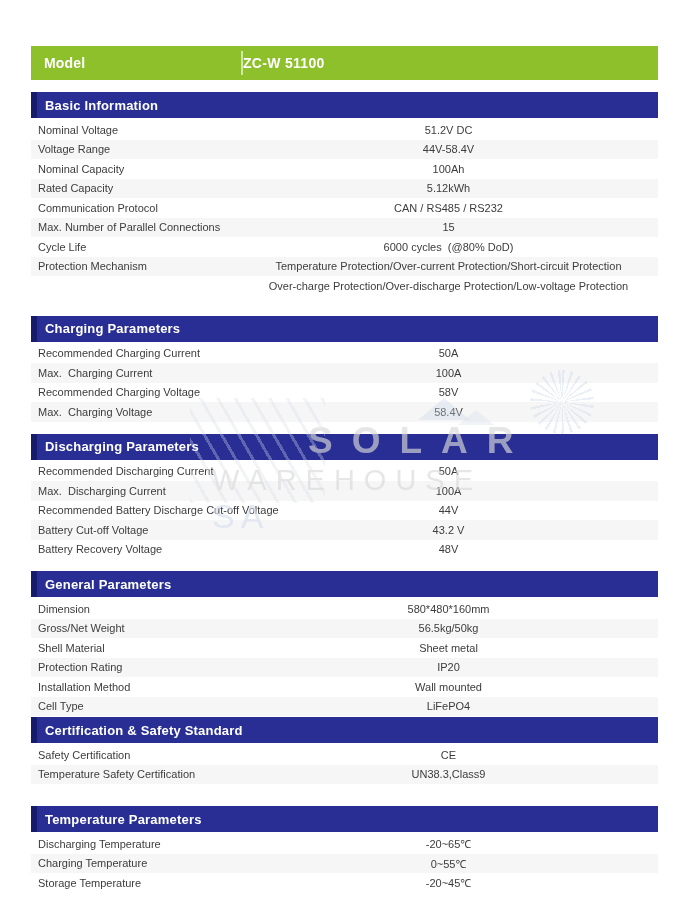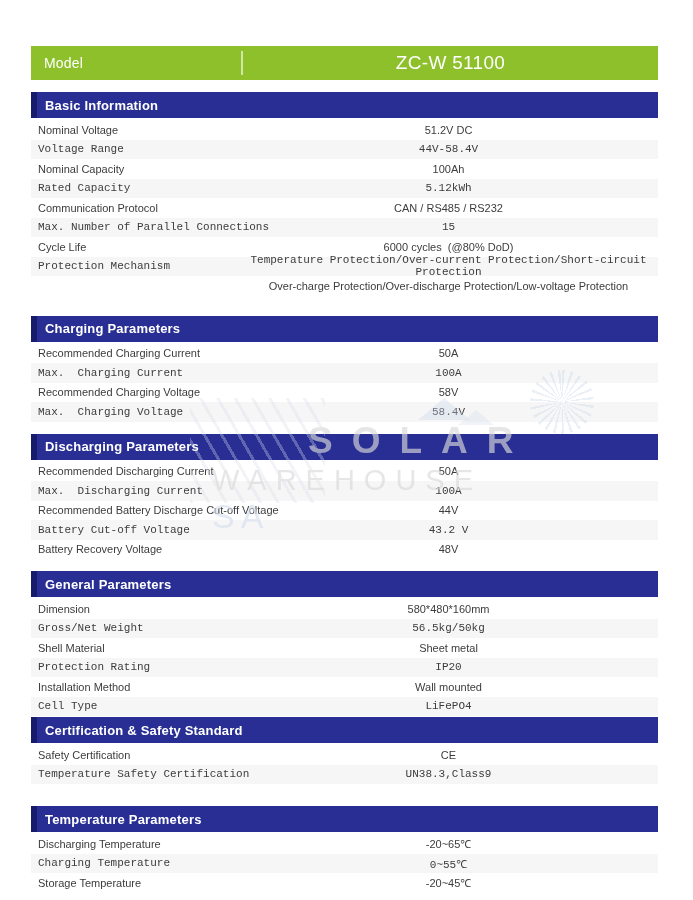--- a/index.html
+++ b/index.html
@@ -9,30 +9,30 @@
     -webkit-font-smoothing:antialiased;
   }
   .sheet{position:absolute;inset:0;background:#ffffff;}
 
   
   .table-wrap{position:absolute;left:31px;top:46px;width:627px;z-index:2;}
 
   .model-bar{
     height:34px;background:var(--green,#8dc02a);
     display:flex;align-items:center;position:relative;
-    color:#ffffff;font-weight:normal;margin-bottom:6px;
+    color:#ffffff;font-weight:bold;margin-bottom:6px;
   }
   .model-label{padding-left:13px;font-size:14px;letter-spacing:.2px;}
   .model-divider{
     position:absolute;left:210px;top:5px;height:24px;width:2px;
     background:rgba(255,255,255,.6);
   }
   .model-value{
-    position:absolute;left:212px;right:0;text-align:center;
-    font-size:19px;letter-spacing:.3px;
+    position:absolute;left:212px;right:0;text-align:left;
+    font-size:14px;letter-spacing:.3px;
   }
 
   .section{width:627px;}
   #sections .section:nth-of-type(1){margin-top:12px;}
   #sections .section:nth-of-type(2){margin-top:20px;}
   #sections .section:nth-of-type(3){margin-top:12px;}
   #sections .section:nth-of-type(4){margin-top:12px;}
   #sections .section:nth-of-type(5){margin-top:1px;}
   #sections .section:nth-of-type(6){margin-top:22px;}
 
@@ -44,21 +44,21 @@
   }
   .section-bar::before{
     content:"";position:absolute;left:0;top:0;bottom:0;width:6px;
     background:var(--navy-dark,#161c6b);
   }
 
   .row{
     position:relative;height:19.5px;display:flex;align-items:center;
     font-size:11px;color:var(--text,#3c3c3c);
   }
-  .row.alt{background:var(--stripe,#f6f6f6);font-family:Liberation Mono, monospace;}
+  .row.alt{background:var(--stripe,#f6f6f6);}
   .row-label{padding-left:7px;white-space:pre-wrap;}
   .row-value{
     position:absolute;left:210px;right:2px;text-align:center;
     white-space:pre-wrap;
   }
 
   
   .watermark{
     position:absolute;left:190px;top:370px;width:360px;height:160px;
     z-index:3;pointer-events:none;opacity:.65;

